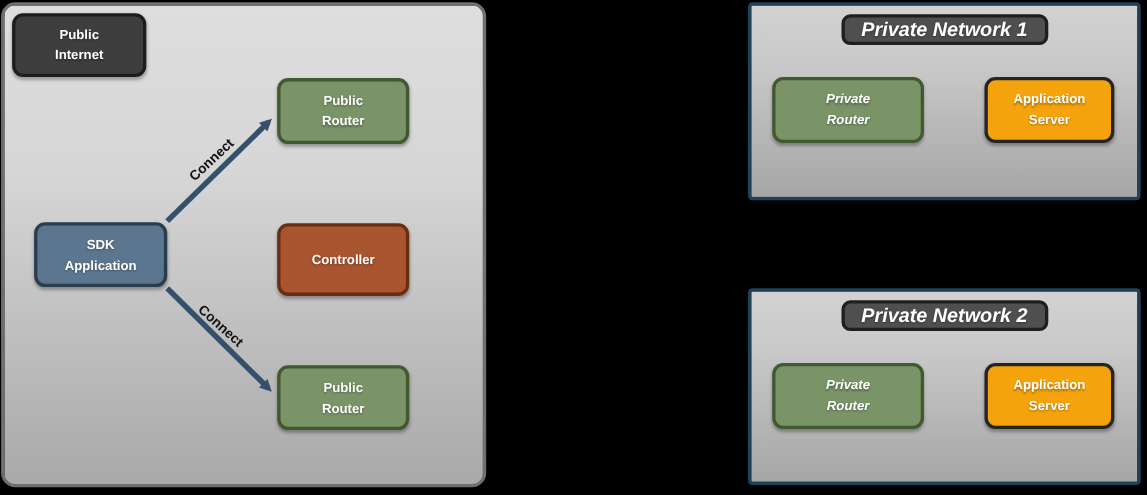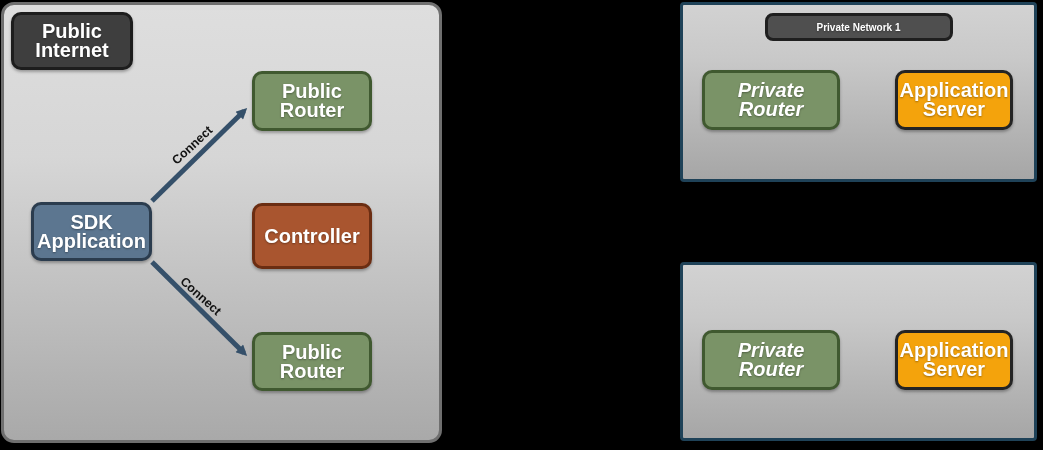--- a/index.html
+++ b/index.html
@@ -18,37 +18,38 @@
     left:680px;width:357px;height:180px;
     border:3px solid #1f4258;border-radius:4px;
     background:linear-gradient(180deg,#d2d2d2 0%,#c9c9c9 30%,#a6a6a6 100%);
     box-shadow:0 3px 3px rgba(0,0,0,0.55);
   }
   .net-panel.n1{top:2px;}
   .net-panel.n2{top:262px;height:179px;}
   .node{
     position:absolute;box-sizing:border-box;border-radius:10px;
     display:flex;align-items:center;justify-content:center;text-align:center;
-    color:#fff;font-weight:bold;font-size:20px;line-height:19px;
+    color:#fff;font-weight:bold;font-size:12px;line-height:19px;
     white-space:pre-line;border:3px solid;
     text-shadow:0 1px 2px rgba(0,0,0,0.35);
     box-shadow:0 2px 3px rgba(0,0,0,0.3);
   }
   .node.dark{background:#3e3e3e;border-color:#1d1d1d;}
   .node.slate{background:#5c7690;border-color:#2b3c4e;}
   .node.green{background:#7a9367;border-color:#405930;}
   .node.rust{background:#a9552f;border-color:#6b2d12;}
   .node.amber{background:#f4a30c;border-color:#242424;}
   .net-title{
     position:absolute;left:50%;transform:translateX(-50%);top:8px;
     width:188px;height:28px;box-sizing:border-box;
     background:#4f4f4f;border:3px solid #1f1f1f;border-radius:8px;
     display:flex;align-items:center;justify-content:center;
-    color:#fff;font-weight:bold;font-size:10px;
+    color:#fff;font-weight:bold;font-size:18px;
     text-shadow:0 1px 2px rgba(0,0,0,0.35);
+    font-style:italic;
   }
   
   .pos-internet{left:7px;top:7px;width:122px;height:58px;}
   .pos-router-top{left:248px;top:66px;width:120px;height:60px;}
   .pos-sdk{left:27px;top:197px;width:121px;height:59px;text-align:center;}
   .pos-controller{left:248px;top:198px;width:120px;height:66px;}
   .pos-router-bottom{left:248px;top:327px;width:120px;height:59px;}
   
   .pos-priv-router{left:19px;top:65px;width:138px;height:60px;font-style:italic;}
   .pos-app-server{left:212px;top:65px;width:118px;height:60px;}
@@ -99,19 +100,20 @@
 
   <section class="panel net-panel n1">
     <div class="net-title">Private Network 1</div>
     <div class="node green pos-priv-router">Private
 Router</div>
     <div class="node amber pos-app-server">Application
 Server</div>
   </section>
 
   <section class="panel net-panel n2">
+    <div class="net-title">Private Network 2</div>
     <div class="node green pos-priv-router">Private
 Router</div>
     <div class="node amber pos-app-server">Application
 Server</div>
   </section>
 
 </div>
 
 </body></html>

